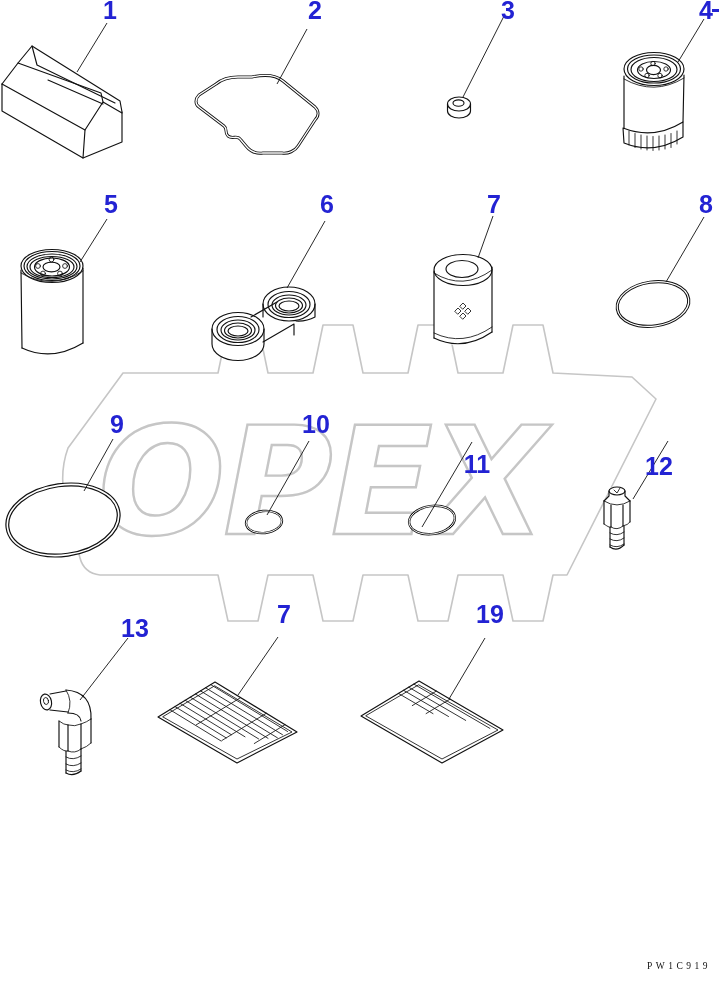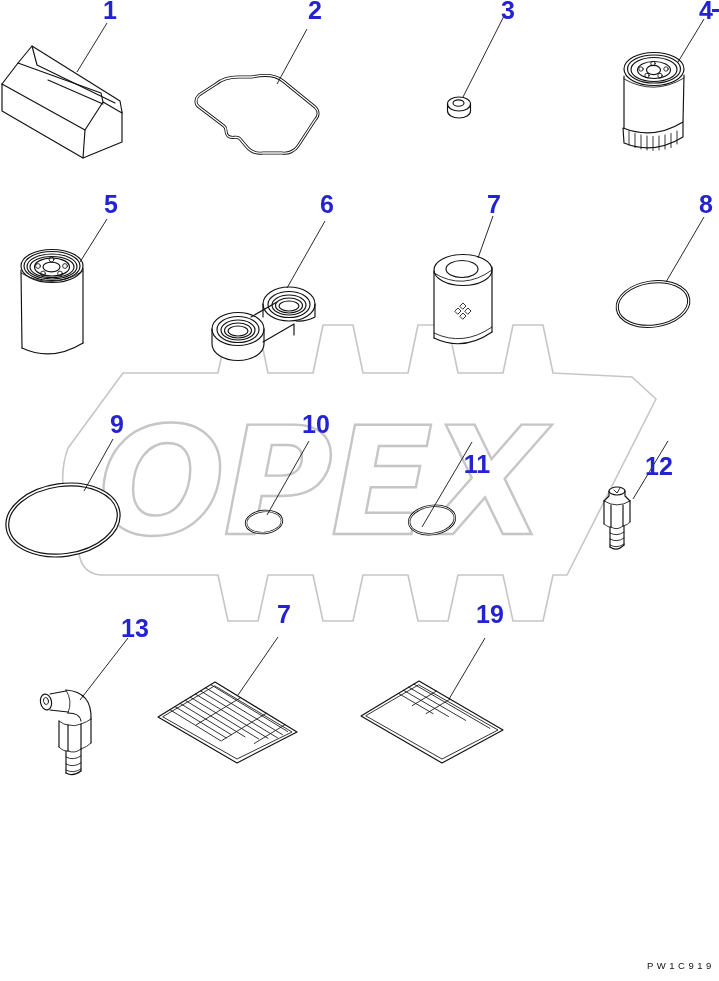--- a/index.html
+++ b/index.html
@@ -27,21 +27,21 @@
   .leader{stroke:var(--line);stroke-width:0.9;fill:none;}
   
   .plabel{
     position:absolute;color:var(--label);font-weight:bold;
     font-size:25px;line-height:25px;text-align:center;width:50px;
     font-family:"Liberation Sans", sans-serif;user-select:none;
   }
   .dash4{position:absolute;background:var(--label);width:8px;height:3px;}
   .doccode{
     position:absolute;color:var(--line);
-    font-family:Liberation Sans, sans-serif;
+    font-family:Liberation Serif, serif;
     font-size:9.5px;line-height:12px;letter-spacing:3.5px;white-space:nowrap;
   }
 </style>
 </head>
 <body>
 
 <div id="stage">
 
 <svg width="719" height="981" viewBox="0 0 719 981">
 

